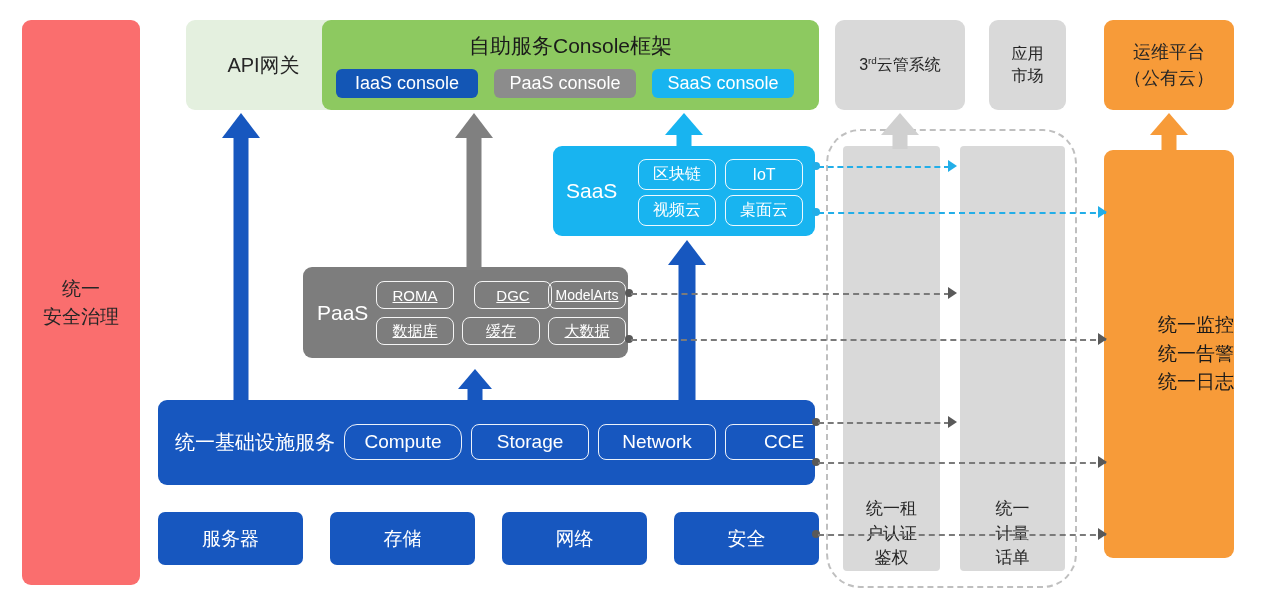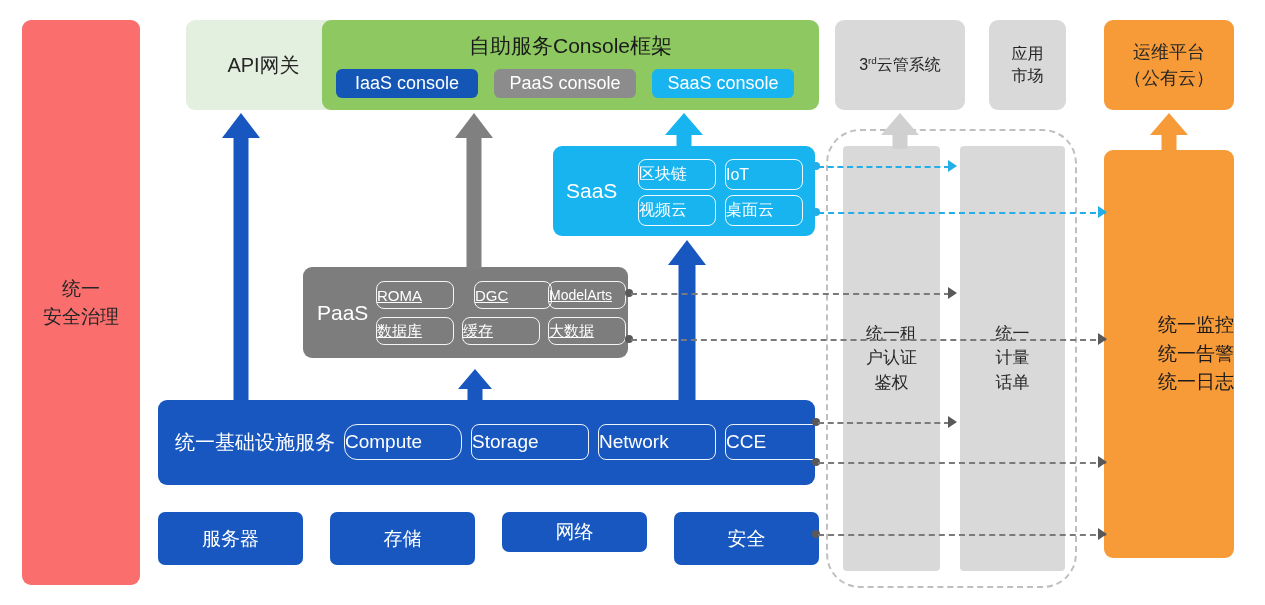--- a/index.html
+++ b/index.html
@@ -40,21 +40,21 @@
   .chip-saas{background:#18B4F0;}
 
   
   .layer-saas{background:#18B4F0;}
   .layer-paas{background:#7D7D7D;}
   .layer-infra{background:#1757BF;}
   .layer-label{position:absolute;color:#ffffff;display:flex;align-items:center;}
 
   .tag{
     position:absolute;box-sizing:border-box;
-    display:flex;align-items:center;
+    display:flex;align-items:center;justify-content:center;
     border:1.6px solid rgba(255,255,255,.92);
     border-radius:8px;color:#ffffff;font-size:16px;
     background:transparent;
   }
   .tag-sm{font-size:15px;text-decoration:underline;}
 
   .bottom-box{background:#1757BF;color:#ffffff;font-size:19px;}
 
   
   .arrow{position:absolute;}
@@ -62,21 +62,21 @@
   .arrow .head{position:absolute;left:50%;transform:translateX(-50%);width:0;height:0;top:0;}
 
   
   .dash-container{
     position:absolute;
     border:2px dashed #BFBFBF;
     border-radius:34px;
     box-sizing:border-box;
   }
   .gray-col{position:absolute;background:#D9D9D9;border-radius:4px;
-            display:flex;align-items:center;justify-content:center;
+            display:flex;align-items:flex-end;justify-content:center;
             color:#262626;font-size:17px;line-height:1.45;text-align:center;}
 
   
   .dline{position:absolute;height:0;border-top:2px dashed #7A7A7A;}
   .dline-cy{position:absolute;height:0;border-top:2px dashed #22AEE8;}
   .dot{position:absolute;width:8px;height:8px;border-radius:50%;background:#595959;}
   .dot-cy{position:absolute;width:8px;height:8px;border-radius:50%;background:#22AEE8;}
   .tri{position:absolute;width:0;height:0;
        border-top:6px solid transparent;border-bottom:6px solid transparent;
        border-left:9px solid #595959;}
@@ -200,21 +200,21 @@
       <span>CCE</span>
     </div>
   </div>
 
   <div class="box rnd-sm bottom-box" style="left:158px;top:512px;width:145px;height:53px;">
     <span>服务器</span>
   </div>
   <div class="box rnd-sm bottom-box" style="left:330px;top:512px;width:145px;height:53px;">
     <span>存储</span>
   </div>
-  <div class="box rnd-sm bottom-box" style="left:502px;top:512px;width:145px;height:40px;">
+  <div class="box rnd-sm bottom-box" style="left:502px;top:512px;width:145px;height:53px;">
     <span>网络</span>
   </div>
   <div class="box rnd-sm bottom-box" style="left:674px;top:512px;width:145px;height:53px;">
     <span>安全</span>
   </div>
 
   <div class="arrow" style="left:222px;top:113px;width:38px;height:289px;">
     <div class="head" style="border-left:19px solid transparent;border-right:19px solid transparent;border-bottom:25px solid #1757BF;"></div>
     <div class="shaft" style="top:23px;width:15px;height:266px;background:#1757BF;"></div>
   </div>

